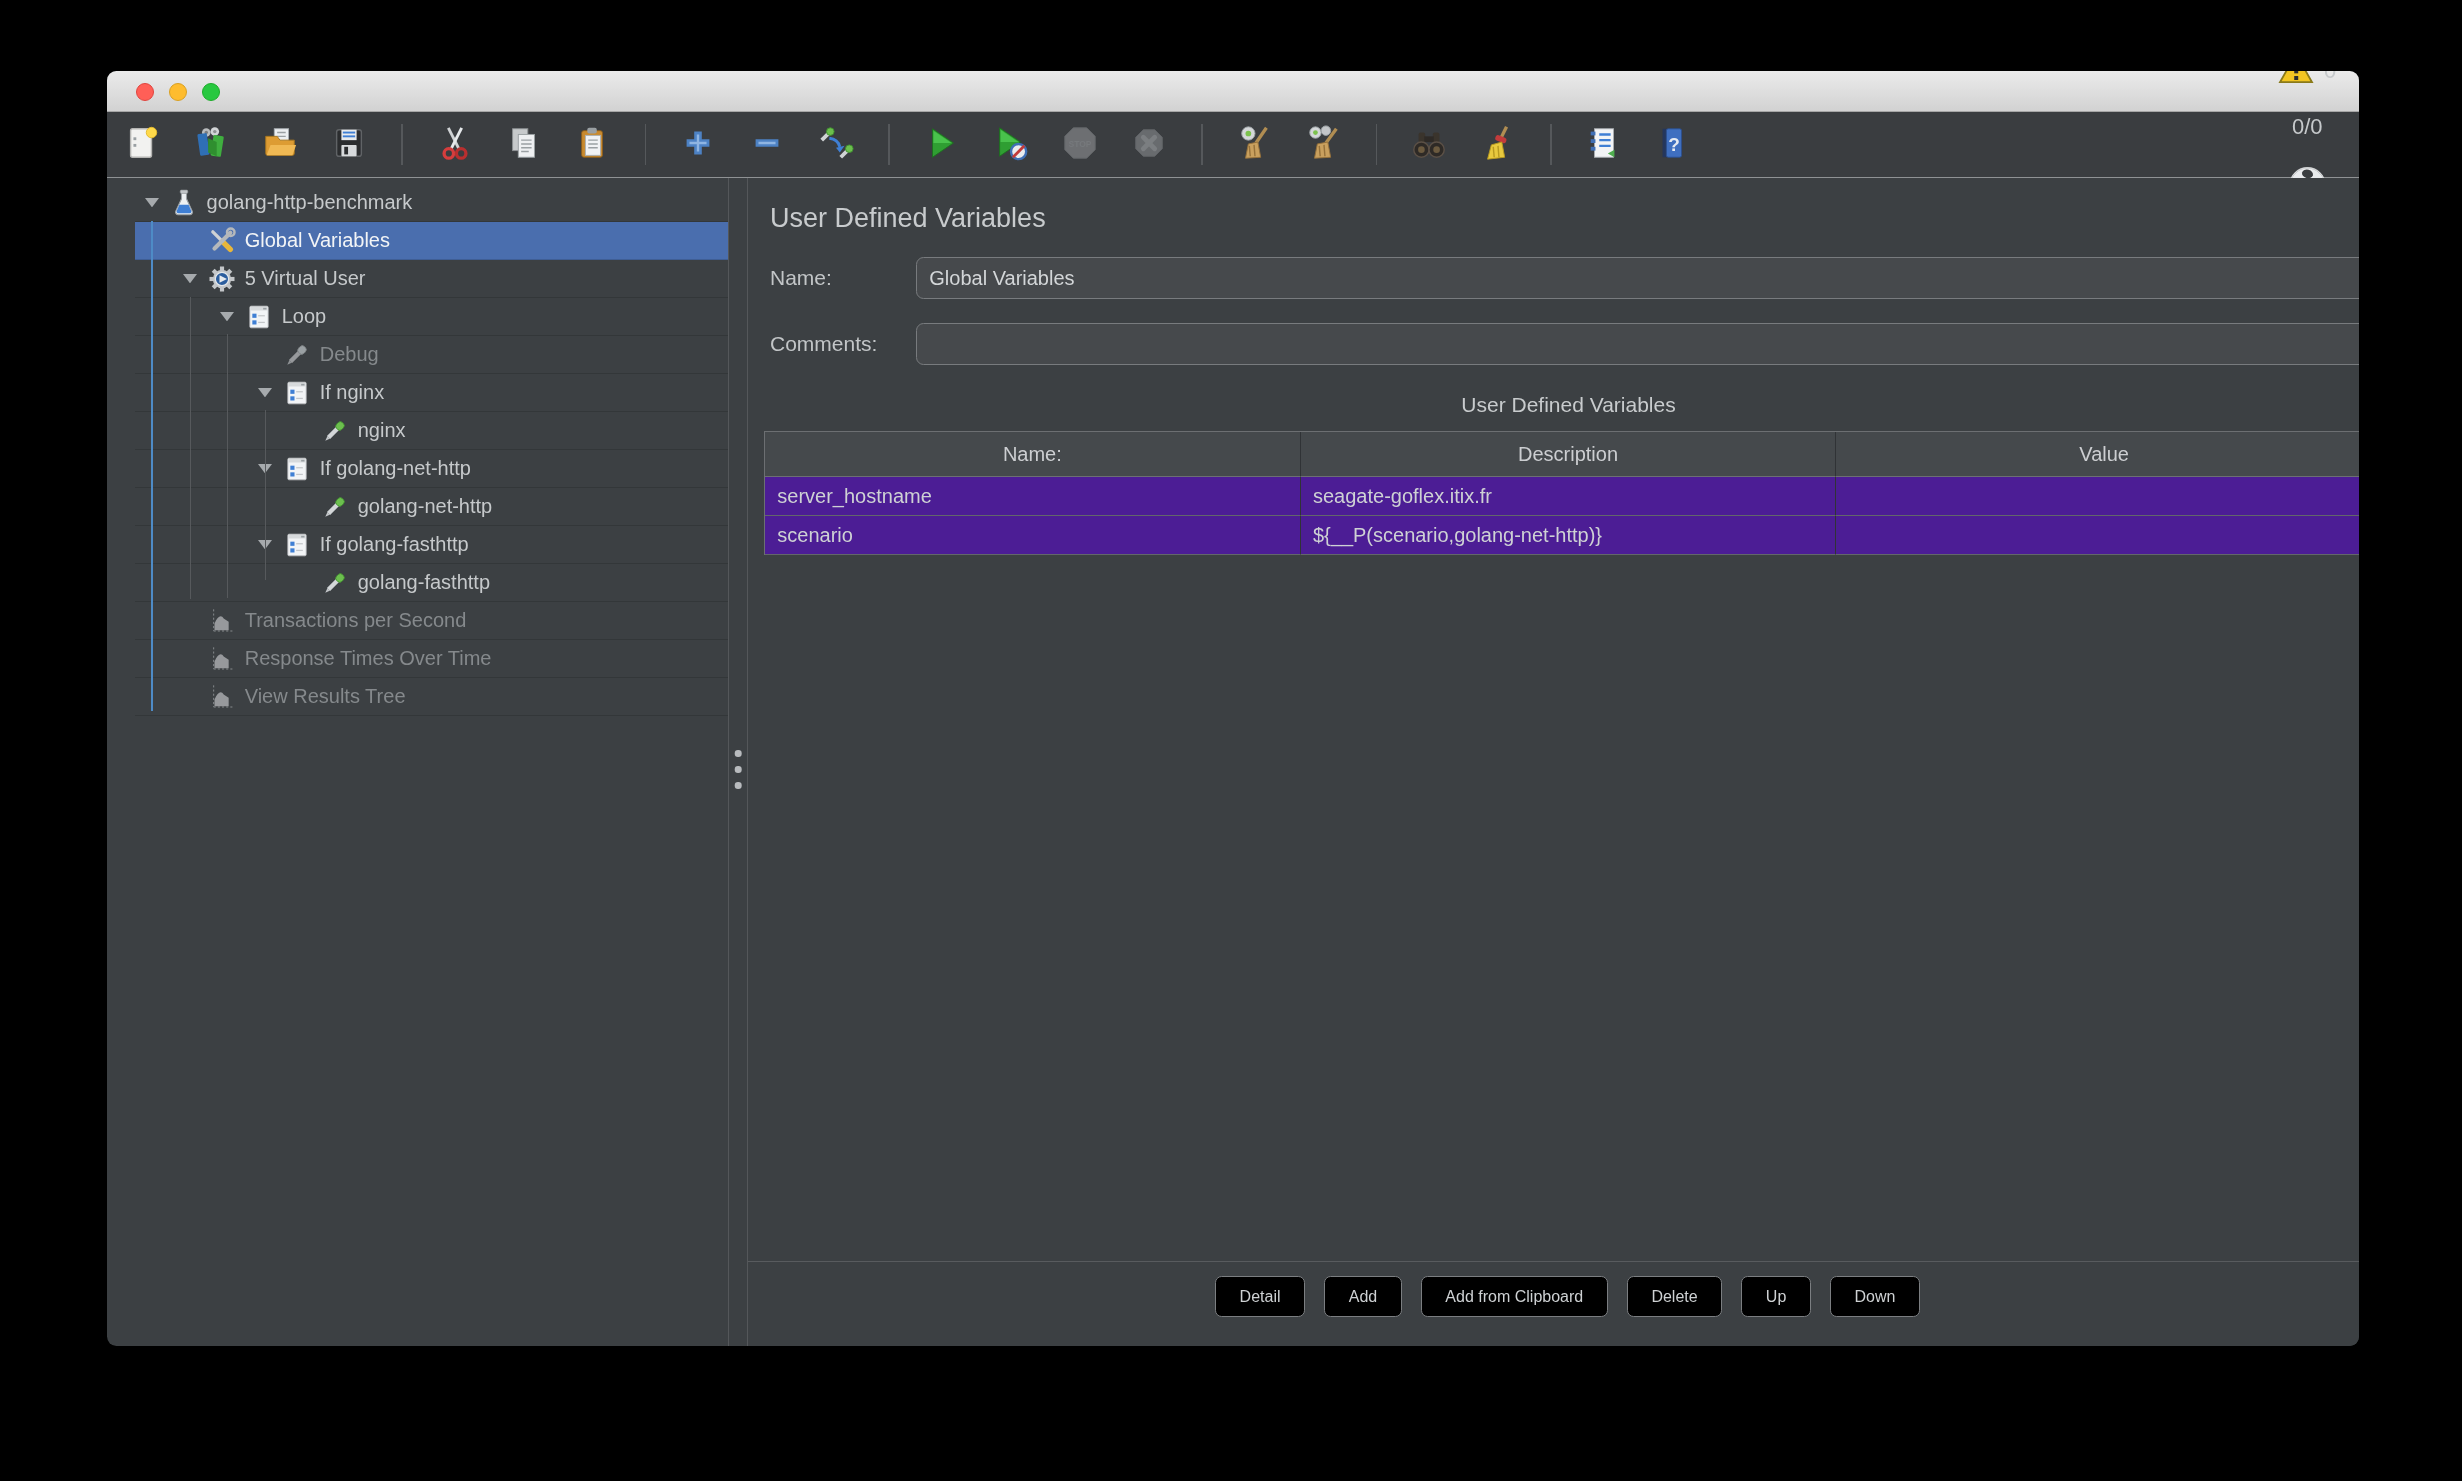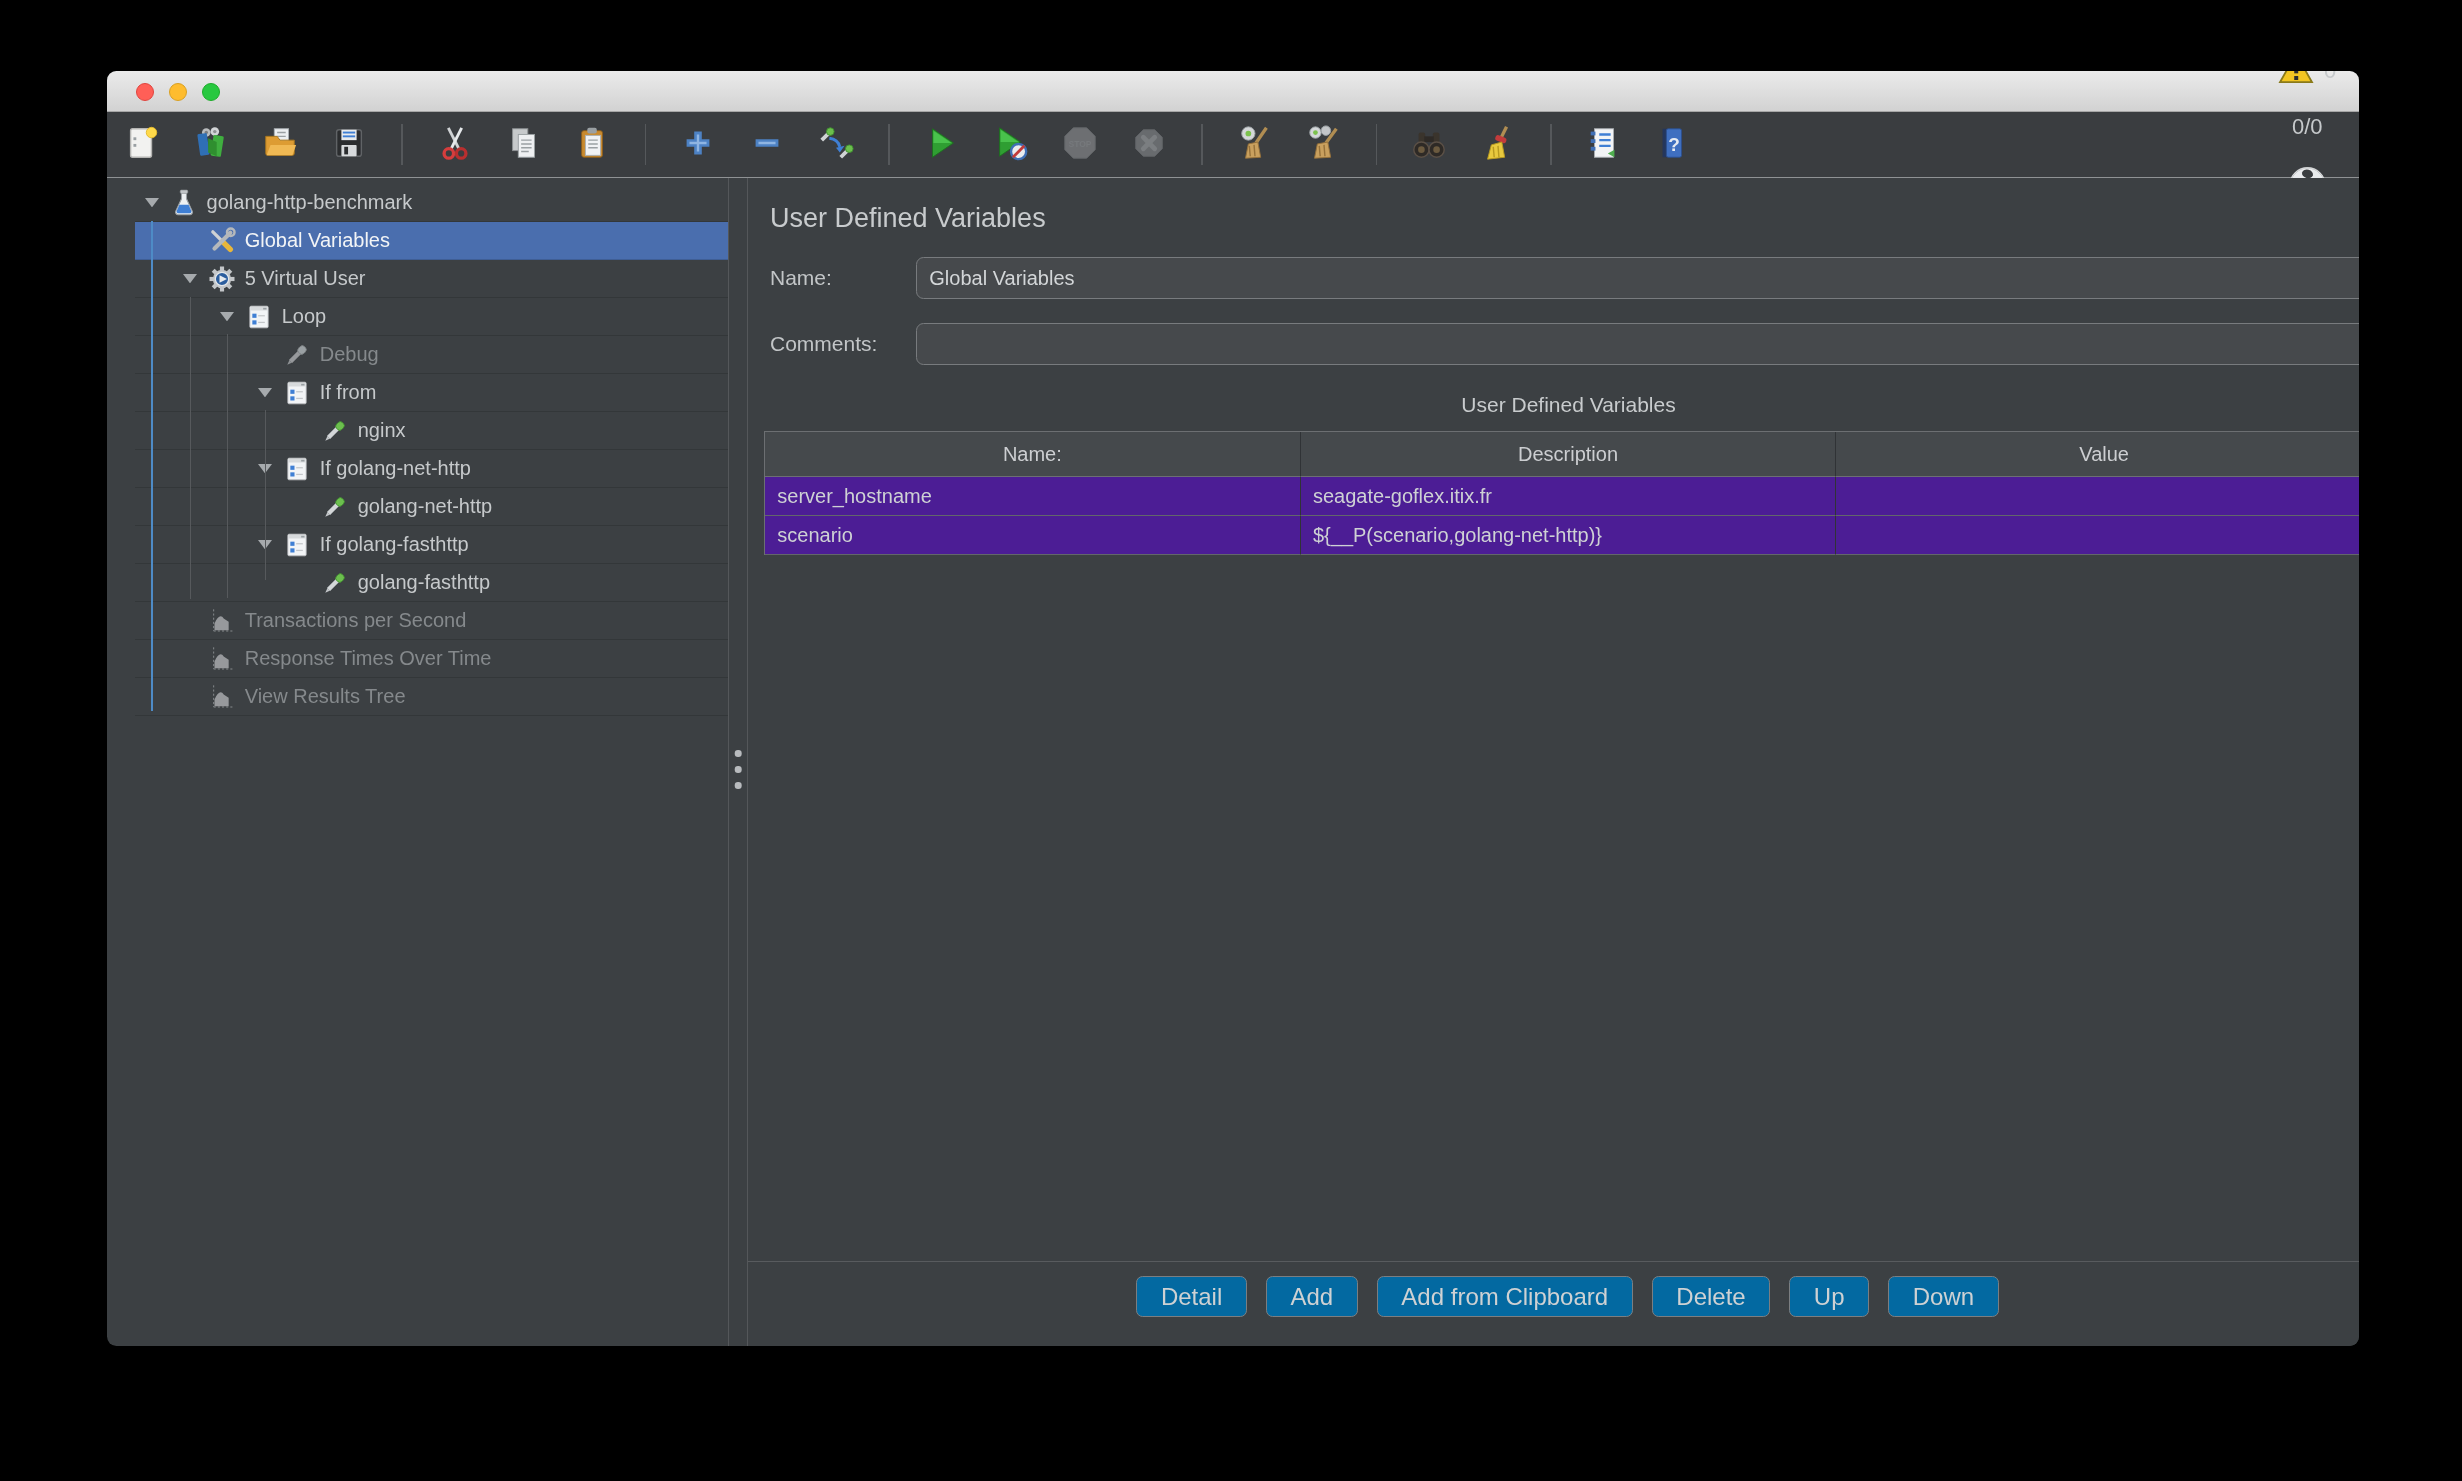--- a/index.html
+++ b/index.html
@@ -104,22 +104,22 @@
   .hcell:last-child{border-right:none;}
   .tcell{
     height:39px;display:flex;align-items:center;padding-left:12.3px;
     font-size:20px;color:#ced1d4;border-bottom:0.9px solid #63666a;border-right:0.9px solid #303336;
     box-sizing:border-box;background:#4c1d95;
   }
   .tcell:last-child{border-right:none;}
   .footer-sep{position:absolute;left:0;right:0;top:1083px;height:0.9px;background:#585b5e;}
   .button-row{position:absolute;left:0;right:0;top:1098px;display:flex;justify-content:center;gap:19px;}
   .jbtn{
-    height:41px;padding:0 23.6px;background:#0369a1;border:1.9px solid #7b7e81;border-radius:6.6px;
-    color:#ced1d3;font-size:24px;font-family:"Liberation Sans", sans-serif;cursor:default;
+    height:41px;padding:0 23.6px;background:#000000;border:1.9px solid #7b7e81;border-radius:6.6px;
+    color:#ced1d3;font-size:16px;font-family:"Liberation Sans", sans-serif;cursor:default;
   }
 </style>
 </head>
 <body>
 
 <div class="window">
 
   <div class="titlebar">
     <div class="traffic">
       <span class="tl red"></span>
@@ -482,21 +482,21 @@
               <svg viewBox="0 0 36 36">
                 <rect x="7" y="5" width="22" height="26" rx="1.5" fill="#f2f4f6" stroke="#b9bcbe"></rect>
                 <rect x="7.7" y="5.7" width="20.6" height="4.5" fill="#d7dadc"></rect>
                 <rect x="23" y="7" width="4" height="2" fill="#9aa0a3"></rect>
                 <rect x="10" y="14" width="5" height="5" fill="#3f7fd4"></rect>
                 <rect x="10" y="22" width="5" height="5" fill="#3f7fd4"></rect>
                 <line x1="17" y1="16.5" x2="25" y2="16.5" stroke="#c3c6c9" stroke-width="1.5"></line>
                 <line x1="17" y1="24.5" x2="25" y2="24.5" stroke="#c3c6c9" stroke-width="1.5"></line>
               </svg>
             </span>
-            <span class="lbl">If from</span>
+            <span class="lbl">If nginx</span>
           </div>
           <div class="tree-row">
             <span class="indent" style="width: 153px;"></span>
             <span class="arrow"></span>
             <span class="node-icon">
               <svg viewBox="0 0 36 36">
                 <g transform="rotate(45 18 18)">
                   <rect x="15.5" y="13" width="5" height="16" fill="#d4d7d9" stroke="#9aa0a3" stroke-width="0.8"></rect>
                   <rect x="13.5" y="4.5" width="9" height="10" rx="4" fill="#6cbf4e" stroke="#3f8f2f" stroke-width="0.9"></rect>
                   <polygon points="16,29 20,29 18,34.5" fill="#c3c6c9"></polygon>

